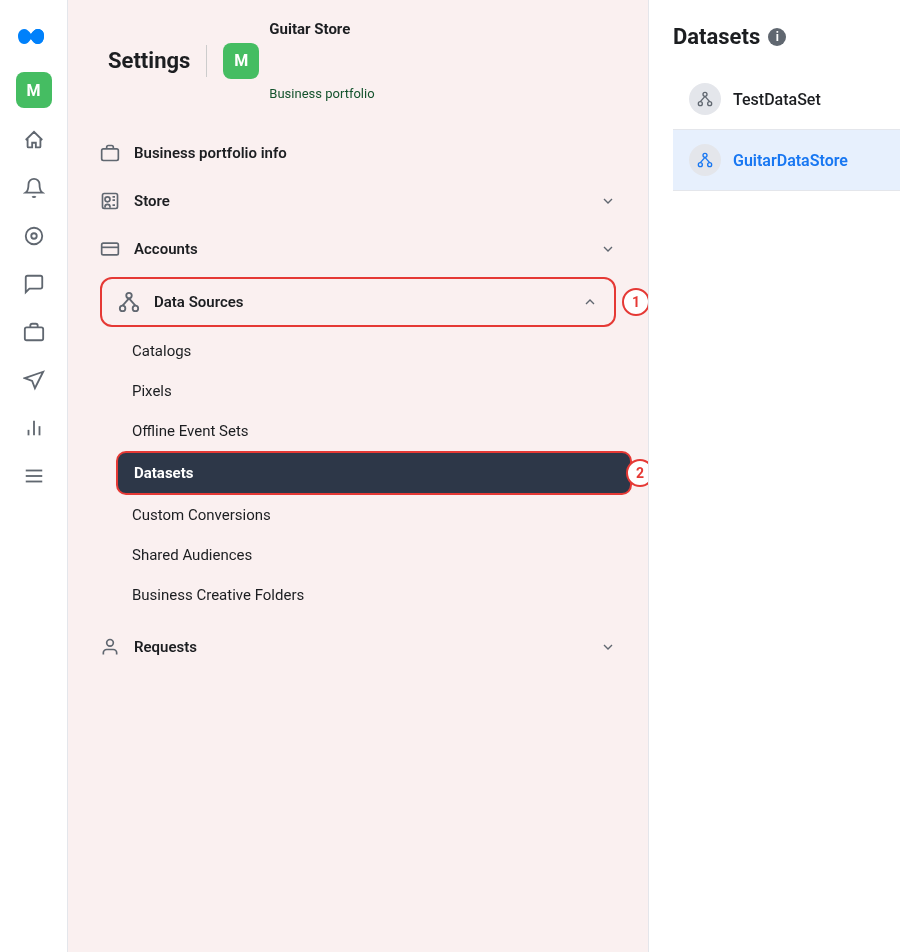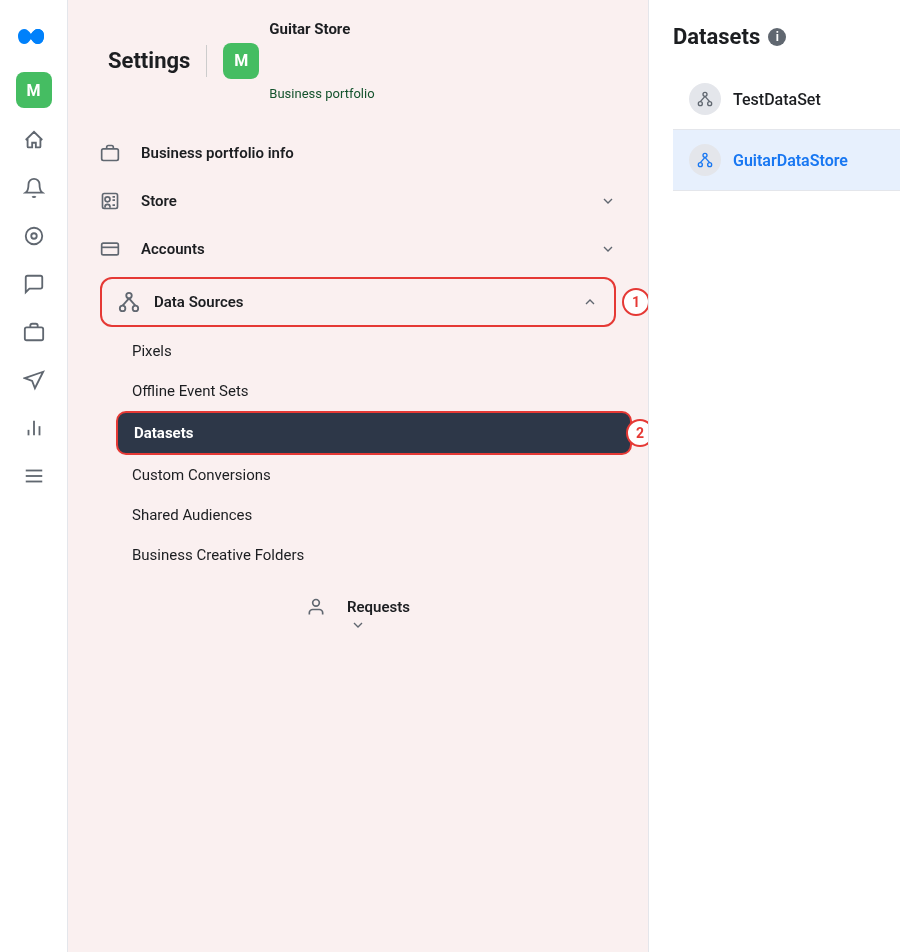--- a/index.html
+++ b/index.html
@@ -135,21 +135,21 @@
       justify-content: space-between;
       padding: 14px 16px;
       border-radius: 8px;
       cursor: pointer;
       color: #1c1e21;
     }
 
     .nav-item-left {
       display: flex;
       align-items: center;
-      gap: 21px;
+      gap: 14px;
     }
 
     .nav-item-label {
       font-size: 15px;
       font-weight: 600;
       color: #1c1e21;
     }
 
     .nav-item-icon {
       color: #606770;
@@ -484,20 +484,23 @@
           <svg width="16" height="16" viewBox="0 0 24 24" fill="none" stroke="currentColor" stroke-width="2">
             <polyline points="18 15 12 9 6 15"></polyline>
           </svg>
         </span>
       </div>
       <div class="badge-circle">1</div>
     </div>
 
     <div class="sub-menu">
       <div class="sub-menu-item">
+        <span>Catalogs</span>
+      </div>
+      <div class="sub-menu-item">
         <span>Pixels</span>
       </div>
       <div class="sub-menu-item">
         <span>Offline Event Sets</span>
       </div>
 
       <div style="position: relative;">
         <div class="sub-menu-item active">
           <span>Datasets</span>
         </div>
@@ -508,21 +511,21 @@
         <span>Custom Conversions</span>
       </div>
       <div class="sub-menu-item">
         <span>Shared Audiences</span>
       </div>
       <div class="sub-menu-item">
         <span>Business Creative Folders</span>
       </div>
     </div>
 
-    <div class="nav-item" style="margin-top: 8px; flex-direction: column;">
+    <div class="nav-item" style="margin-top: 8px;">
       <div class="nav-item-left">
         <span class="nav-item-icon">
           <svg width="20" height="20" viewBox="0 0 24 24" fill="none" stroke="currentColor" stroke-width="2">
             <path d="M20 21v-2a4 4 0 00-4-4H8a4 4 0 00-4 4v2"></path>
               <circle cx="12" cy="7" r="4"></circle>
           </svg>
         </span>
         <span class="nav-item-label">Requests</span>
       </div>
       <span class="chevron-icon">

